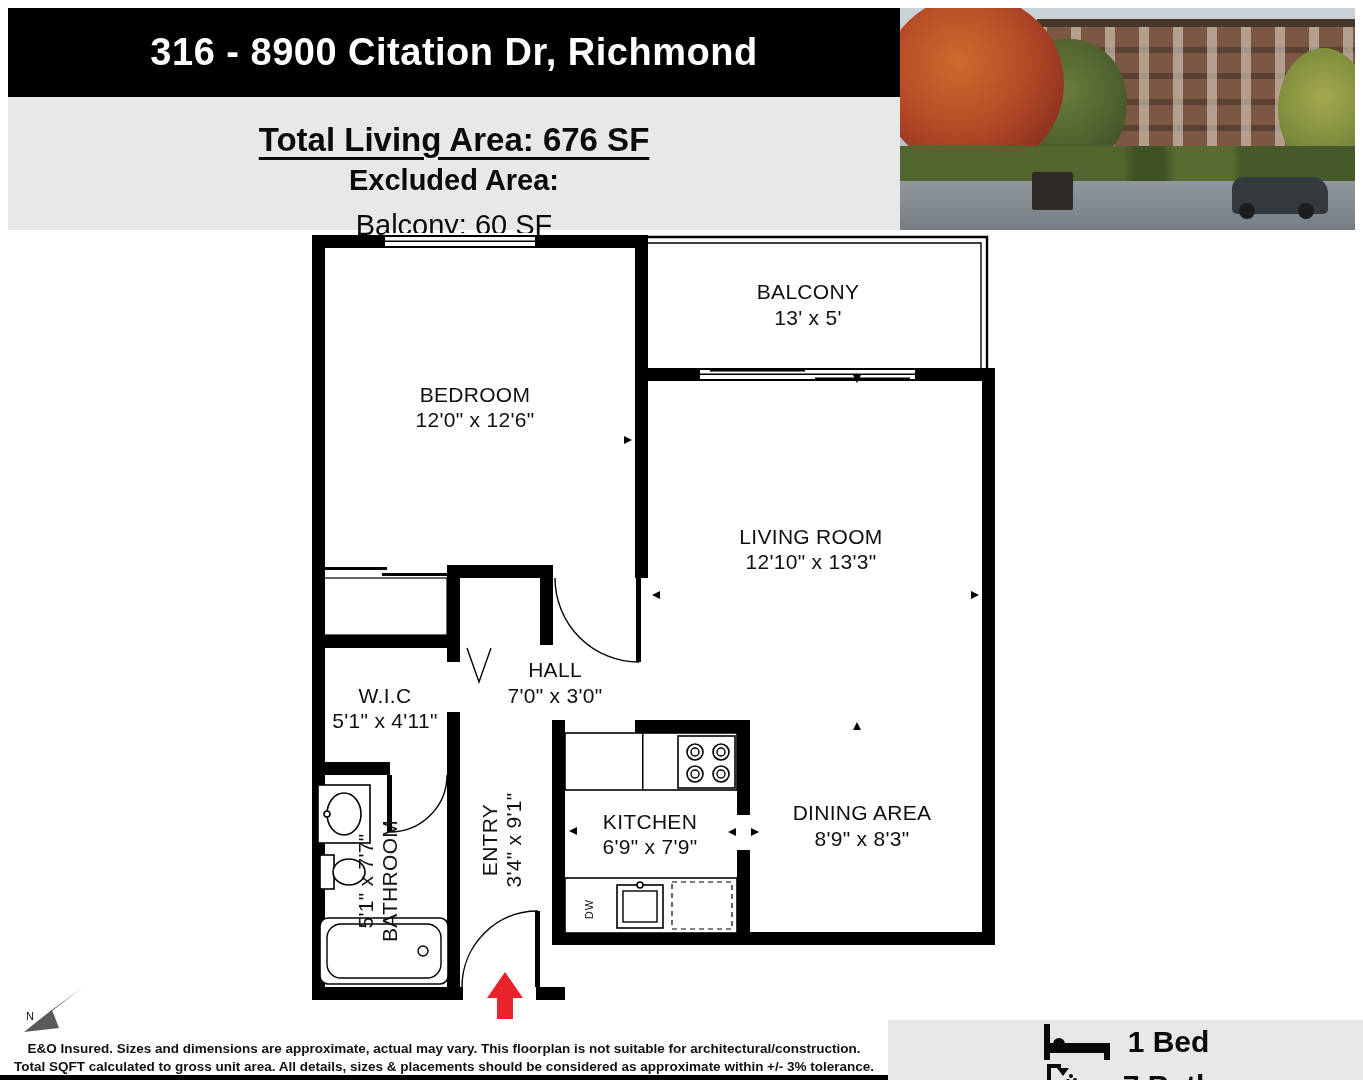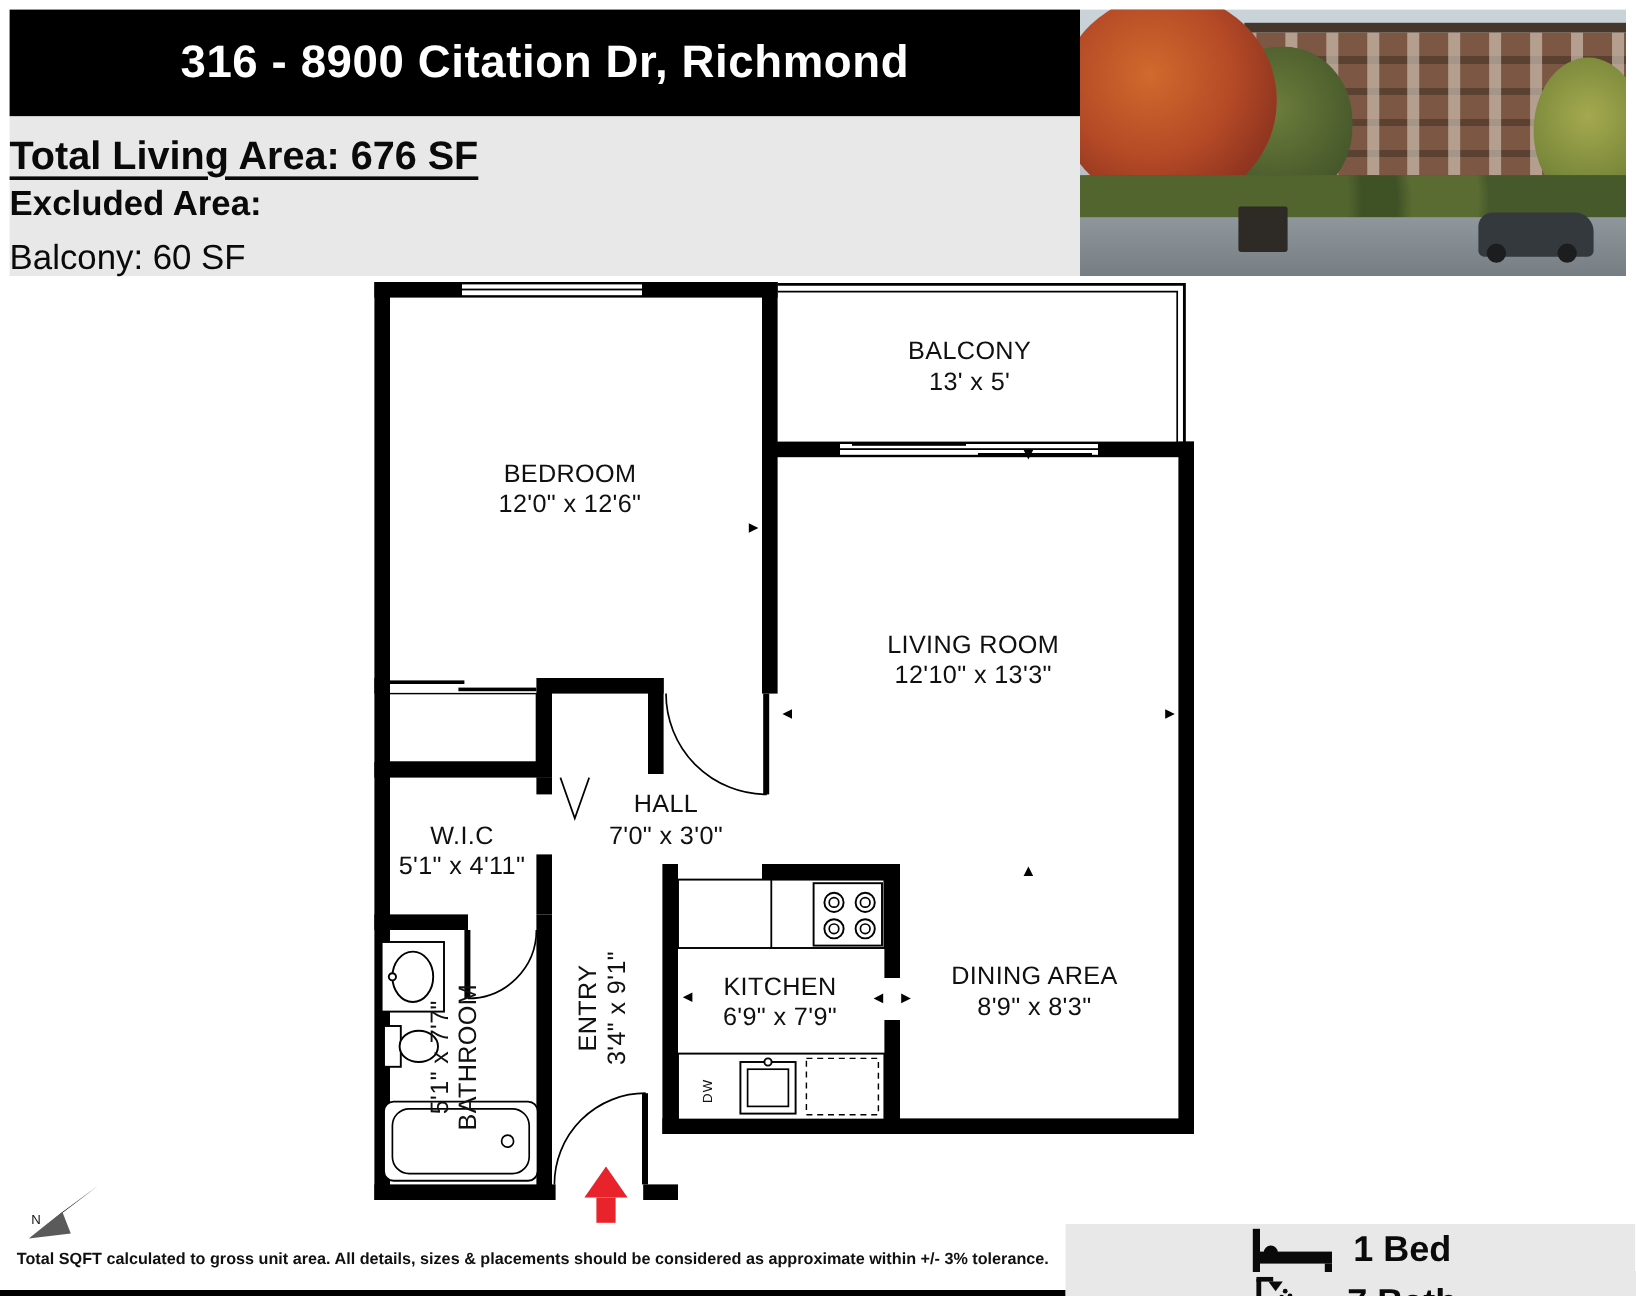--- a/index.html
+++ b/index.html
@@ -6,21 +6,21 @@
   html,body { background:#ffffff; }
   body { font-family:"Liberation Sans", sans-serif; }
   .page { position:relative; width:1363px; height:1080px; background:#fff; overflow:hidden; }
 
   
   .addr-bar { position:absolute; left:8px; top:8px; width:892px; height:89px; background:#000;
               display:flex; align-items:center; justify-content:center; }
   .addr-bar h1 { color:#fff; font-size:38px; font-weight:700; letter-spacing:.5px; }
 
   .area-banner { position:absolute; left:8px; top:97px; width:892px; height:133px; background:#e8e8e8;
-                 text-align:left; color:#0a0a0a; padding-top:14px; }
+                 text-align:center; color:#0a0a0a; padding-top:24px; }
   .area-total { font-size:33px; font-weight:700; text-decoration:underline; text-underline-offset:6px; text-decoration-thickness:3px; }
   .area-excl  { font-size:29px; font-weight:700; margin-top:5px; }
   .area-balc  { font-size:29px; font-weight:400; margin-top:12px; }
 
   
   .photo { position:absolute; left:900px; top:8px; width:455px; height:222px; overflow:hidden;
            background:linear-gradient(180deg,#c9d3d8 0%,#bfc9ce 40%,#aab3b7 100%); }
   .photo > div { position:absolute; }
   .ph-building { left:30%; top:5%; width:70%; height:72%;
       background:
@@ -229,20 +229,21 @@
     <div class="tail"></div>
   </div>
 
   <svg class="compass" viewBox="0 0 72 58">
     <polygon points="6,50 64,6 34,28" fill="#111"></polygon>
     <polygon points="6,50 34,28 41,46" fill="#5a5a5a"></polygon>
     <text x="8" y="38" font-size="11" font-family="Liberation Sans, sans-serif" fill="#111">N</text>
   </svg>
 
   <div class="disclaimer">
+    <div>E&amp;O Insured. Sizes and dimensions are approximate, actual may vary. This floorplan is not suitable for architectural/construction.</div>
     <div>Total SQFT calculated to gross unit area. All details, sizes &amp; placements should be considered as approximate within +/- 3% tolerance.</div>
   </div>
   <div class="bottom-rule"></div>
 
   <div class="bb-bar">
     <div class="bb-group">
       <svg width="72" height="44" viewBox="0 0 72 44">
         <rect x="2" y="4" width="6" height="36" fill="#0a0a0a"></rect>
         <circle cx="17" cy="24" r="6" fill="#0a0a0a"></circle>
         <rect x="8" y="23" width="60" height="10" fill="#0a0a0a"></rect>

